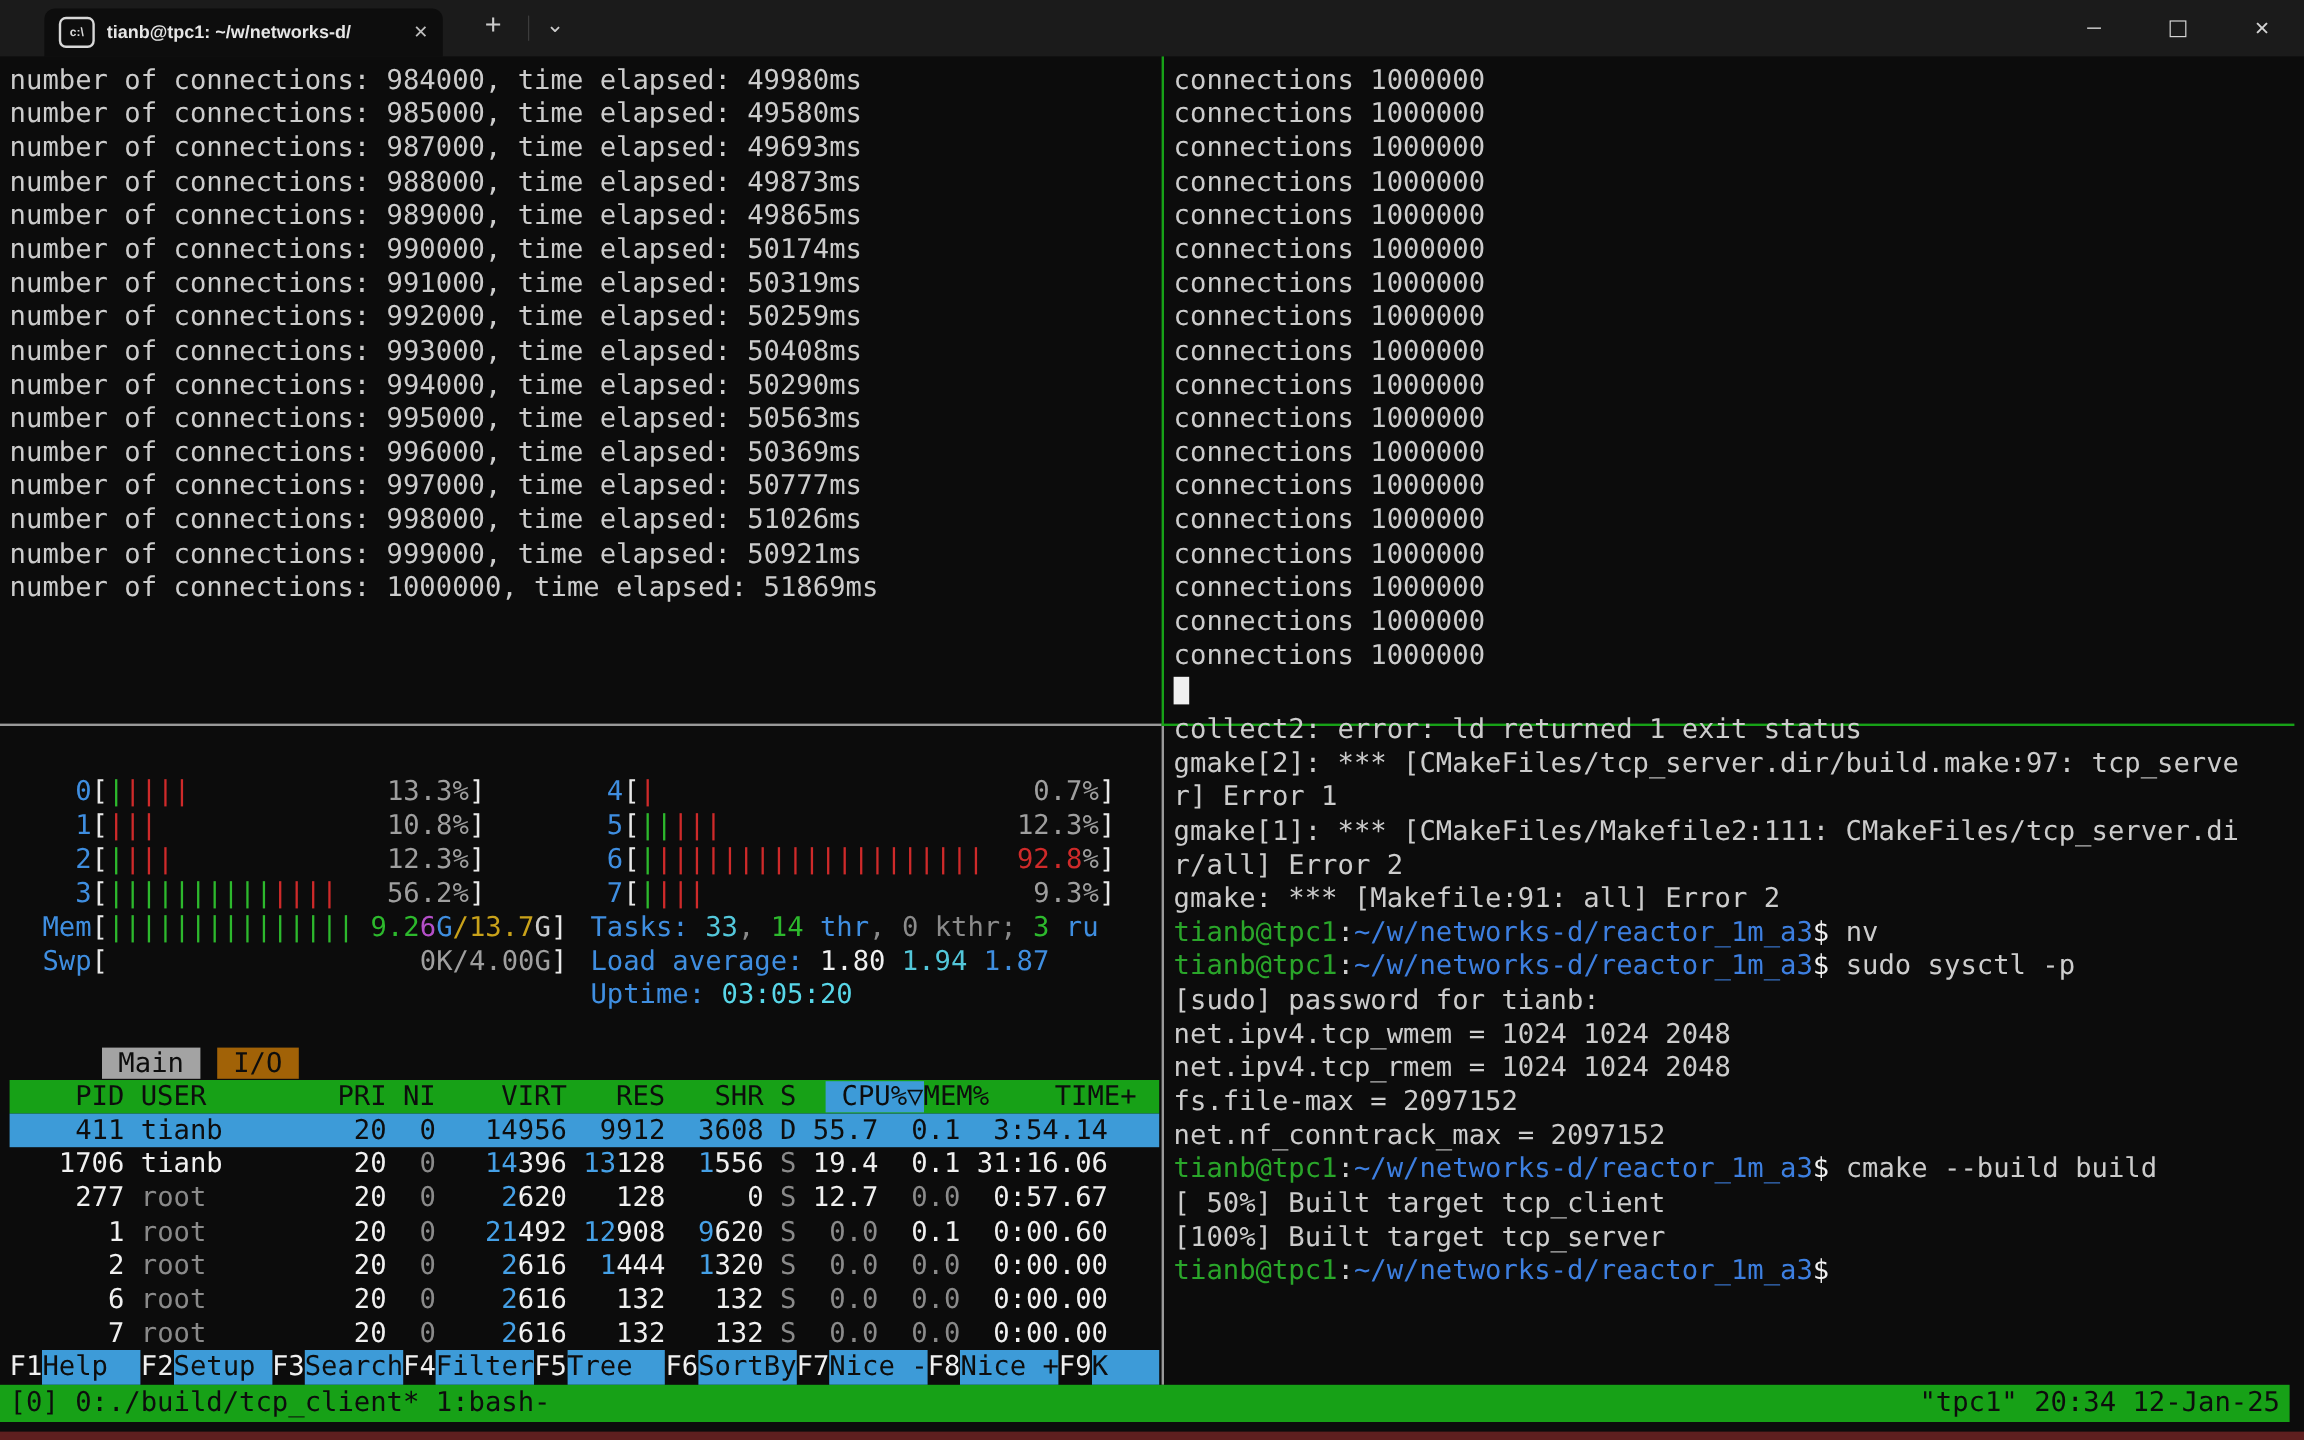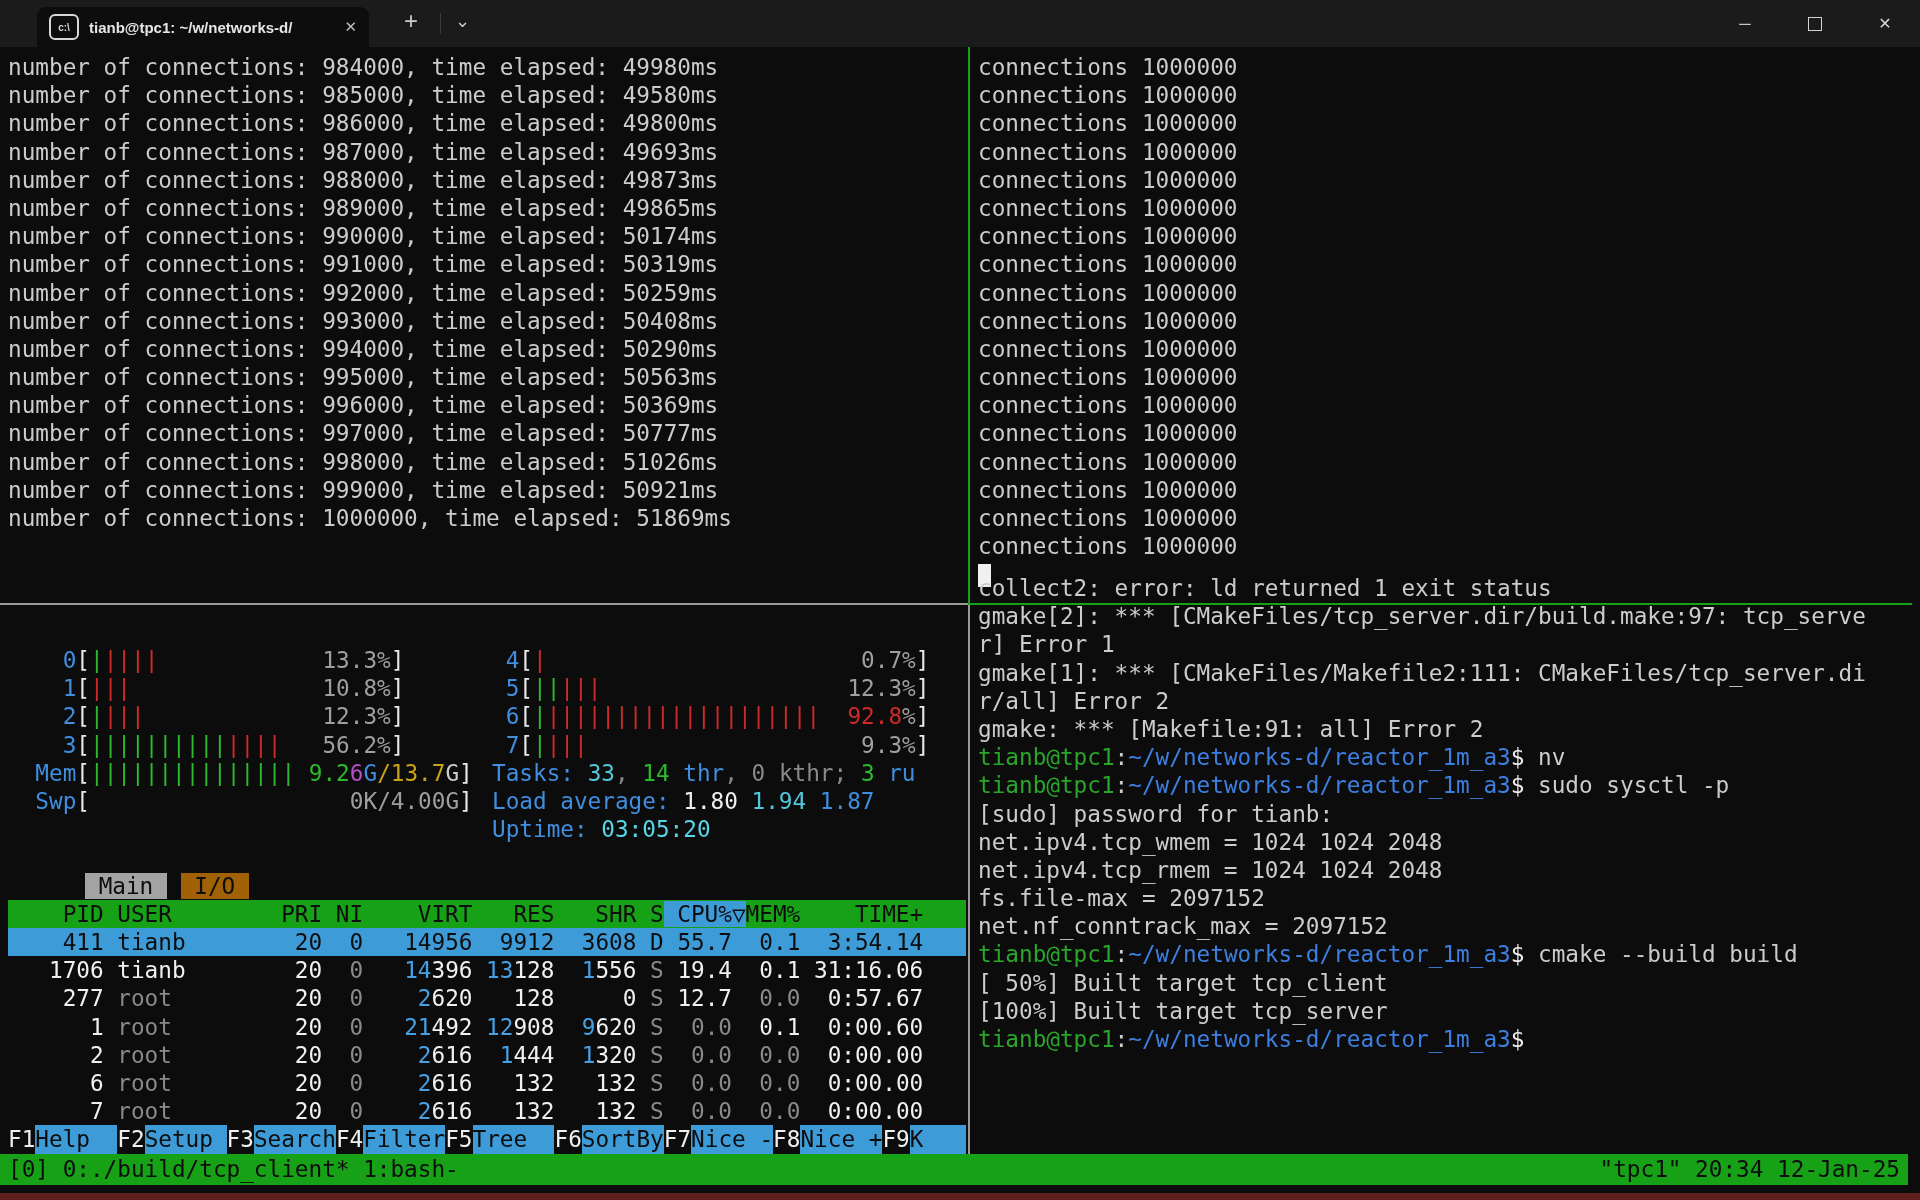--- a/index.html
+++ b/index.html
@@ -36,21 +36,21 @@
   
   #htop{position:absolute;left:8px;top:599px;width:958px;}
   .hrow{position:absolute;left:0;width:958px;height:28.2px;line-height:28.2px;white-space:pre;}
   .meter{position:absolute;height:28.2px;line-height:28.2px;white-space:pre;}
   .mlabel{display:inline-block;text-align:right;color:#3f8ee0;}
   .minner{display:inline-block;position:relative;vertical-align:top;height:28.2px;}
   .mval{position:absolute;right:0;top:0;}
   .tabmain{background:#a3a3a3;color:#0d0d0d;margin-left:36px;}
   .tabio{background:#a16207;color:#0d0d0d;}
   .thead{background:#17a117;color:#0d0d0d;}
-  .thead .sortcol{background:#3d9bd8;}
+  .thead .sortcol{background:#3d9bd8;margin-left:24px;}
   .prow span{}
   .prow.sel{background:#3d9bd8;}
   .prow.sel span{color:#0d0d0d !important;}
   .fbar{display:flex;}
   .fk{color:#f0f0f0;white-space:pre;}
   .fl{background:#3d9bd8;color:#0d0d0d;white-space:pre;}
   
   .statusbar{position:absolute;left:0;top:1107px;width:1908px;height:31px;background:#17a117;color:#0d0d0d;
              white-space:pre;line-height:31px;}
   .status-left{position:absolute;left:8px;top:0;}
@@ -82,21 +82,20 @@
   <div class="term">
 
     <div class="vb" style="left:968px;top:0;width:2px;height:558px;background:#17a117"></div>
     <div class="vb" style="left:968px;top:558px;width:2px;height:549px;background:#9a9a9a"></div>
     <div class="hb" style="left:0;top:556px;width:968px;height:2px;background:#9a9a9a"></div>
     <div class="hb" style="left:968px;top:556px;width:944px;height:2px;background:#17a117"></div>
 
     <div id="pane-tl" class="pane" style="left:8px;top:6px;width:950px;">
         <div class="ln"><span class="fg">number of connections: 984000, time elapsed: 49980ms</span></div>
         <div class="ln"><span class="fg">number of connections: 985000, time elapsed: 49580ms</span></div>
-        <div class="ln"><span class="fg">number of connections: 986000, time elapsed: 49800ms</span></div>
         <div class="ln"><span class="fg">number of connections: 987000, time elapsed: 49693ms</span></div>
         <div class="ln"><span class="fg">number of connections: 988000, time elapsed: 49873ms</span></div>
         <div class="ln"><span class="fg">number of connections: 989000, time elapsed: 49865ms</span></div>
         <div class="ln"><span class="fg">number of connections: 990000, time elapsed: 50174ms</span></div>
         <div class="ln"><span class="fg">number of connections: 991000, time elapsed: 50319ms</span></div>
         <div class="ln"><span class="fg">number of connections: 992000, time elapsed: 50259ms</span></div>
         <div class="ln"><span class="fg">number of connections: 993000, time elapsed: 50408ms</span></div>
         <div class="ln"><span class="fg">number of connections: 994000, time elapsed: 50290ms</span></div>
         <div class="ln"><span class="fg">number of connections: 995000, time elapsed: 50563ms</span></div>
         <div class="ln"><span class="fg">number of connections: 996000, time elapsed: 50369ms</span></div>
@@ -144,21 +143,21 @@
         <div class="hrow thead" style="top: 253.8px;"><span>    PID USER        PRI NI    VIRT   RES   SHR S</span><span class="sortcol"> CPU%▽</span><span>MEM%    TIME+ </span></div>
         <div class="hrow prow sel" style="top: 282px;"><span class="fgb">    411</span><span class="fgb"> tianb   </span><span class="fgb">     20</span><span class="dim">  0</span><span class="kblu">   14</span><span class="fgb">956</span><span class="kblu">  9</span><span class="fgb">912</span><span class="kblu">  3</span><span class="fgb">608</span><span class="dim"> D</span><span class="fgb"> 55.7 </span><span class="fgb"> 0.1 </span><span class="fgb"> 3:54.14 </span></div>
         <div class="hrow prow" style="top: 310.2px;"><span class="fgb">   1706</span><span class="fgb"> tianb   </span><span class="fgb">     20</span><span class="dim">  0</span><span class="kblu">   14</span><span class="fgb">396</span><span class="kblu"> 13</span><span class="fgb">128</span><span class="kblu">  1</span><span class="fgb">556</span><span class="dim"> S</span><span class="fgb"> 19.4 </span><span class="fgb"> 0.1 </span><span class="fgb">31:16.06 </span></div>
         <div class="hrow prow" style="top: 338.4px;"><span class="fgb">    277</span><span class="dim"> root    </span><span class="fgb">     20</span><span class="dim">  0</span><span class="kblu">    2</span><span class="fgb">620</span><span class="fgb">   128</span><span class="fgb">     0</span><span class="dim"> S</span><span class="fgb"> 12.7 </span><span class="dim"> 0.0 </span><span class="fgb"> 0:57.67 </span></div>
         <div class="hrow prow" style="top: 366.6px;"><span class="fgb">      1</span><span class="dim"> root    </span><span class="fgb">     20</span><span class="dim">  0</span><span class="kblu">   21</span><span class="fgb">492</span><span class="kblu"> 12</span><span class="fgb">908</span><span class="kblu">  9</span><span class="fgb">620</span><span class="dim"> S</span><span class="dim">  0.0 </span><span class="fgb"> 0.1 </span><span class="fgb"> 0:00.60 </span></div>
         <div class="hrow prow" style="top: 394.8px;"><span class="fgb">      2</span><span class="dim"> root    </span><span class="fgb">     20</span><span class="dim">  0</span><span class="kblu">    2</span><span class="fgb">616</span><span class="kblu">  1</span><span class="fgb">444</span><span class="kblu">  1</span><span class="fgb">320</span><span class="dim"> S</span><span class="dim">  0.0 </span><span class="dim"> 0.0 </span><span class="fgb"> 0:00.00 </span></div>
         <div class="hrow prow" style="top: 423px;"><span class="fgb">      6</span><span class="dim"> root    </span><span class="fgb">     20</span><span class="dim">  0</span><span class="kblu">    2</span><span class="fgb">616</span><span class="fgb">   132</span><span class="fgb">   132</span><span class="dim"> S</span><span class="dim">  0.0 </span><span class="dim"> 0.0 </span><span class="fgb"> 0:00.00 </span></div>
         <div class="hrow prow" style="top: 451.2px;"><span class="fgb">      7</span><span class="dim"> root    </span><span class="fgb">     20</span><span class="dim">  0</span><span class="kblu">    2</span><span class="fgb">616</span><span class="fgb">   132</span><span class="fgb">   132</span><span class="dim"> S</span><span class="dim">  0.0 </span><span class="dim"> 0.0 </span><span class="fgb"> 0:00.00 </span></div>
         <div class="hrow fbar" style="top: 479.4px;"><span style="display: inline-flex;"><span class="fk">F1</span><span class="fl">Help  </span></span><span style="display: inline-flex;"><span class="fk">F2</span><span class="fl">Setup </span></span><span style="display: inline-flex;"><span class="fk">F3</span><span class="fl">Search</span></span><span style="display: inline-flex;"><span class="fk">F4</span><span class="fl">Filter</span></span><span style="display: inline-flex;"><span class="fk">F5</span><span class="fl">Tree  </span></span><span style="display: inline-flex;"><span class="fk">F6</span><span class="fl">SortBy</span></span><span style="display: inline-flex;"><span class="fk">F7</span><span class="fl">Nice -</span></span><span style="display: inline-flex;"><span class="fk">F8</span><span class="fl">Nice +</span></span><span style="display: inline-flex; flex: 1 1 0%;"><span class="fk">F9</span><span class="fl" style="flex: 1 1 0%;">K</span></span></div>
       </div>
-    <div id="pane-br" class="pane" style="left:978px;top:527px;width:934px;">
+    <div id="pane-br" class="pane" style="left:978px;top:547px;width:934px;">
         <div class="ln"><span class="fg">collect2: error: ld returned 1 exit status</span></div>
         <div class="ln"><span class="fg">gmake[2]: *** [CMakeFiles/tcp_server.dir/build.make:97: tcp_serve</span></div>
         <div class="ln"><span class="fg">r] Error 1</span></div>
         <div class="ln"><span class="fg">gmake[1]: *** [CMakeFiles/Makefile2:111: CMakeFiles/tcp_server.di</span></div>
         <div class="ln"><span class="fg">r/all] Error 2</span></div>
         <div class="ln"><span class="fg">gmake: *** [Makefile:91: all] Error 2</span></div>
         <div class="ln"><span class="pgrn">tianb@tpc1</span><span class="fg">:</span><span class="blu">~/w/networks-d/reactor_1m_a3</span><span class="fgb">$</span><span class="fg"> nv</span></div>
         <div class="ln"><span class="pgrn">tianb@tpc1</span><span class="fg">:</span><span class="blu">~/w/networks-d/reactor_1m_a3</span><span class="fgb">$</span><span class="fg"> sudo sysctl -p</span></div>
         <div class="ln"><span class="fg">[sudo] password for tianb:</span></div>
         <div class="ln"><span class="fg">net.ipv4.tcp_wmem = 1024 1024 2048</span></div>

